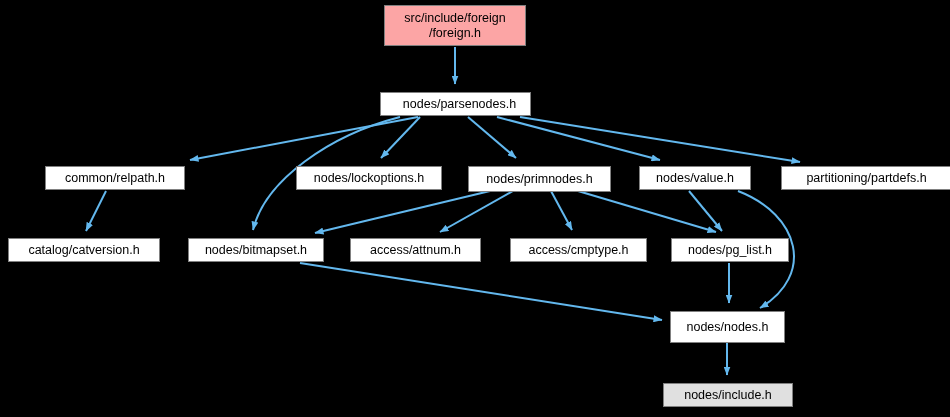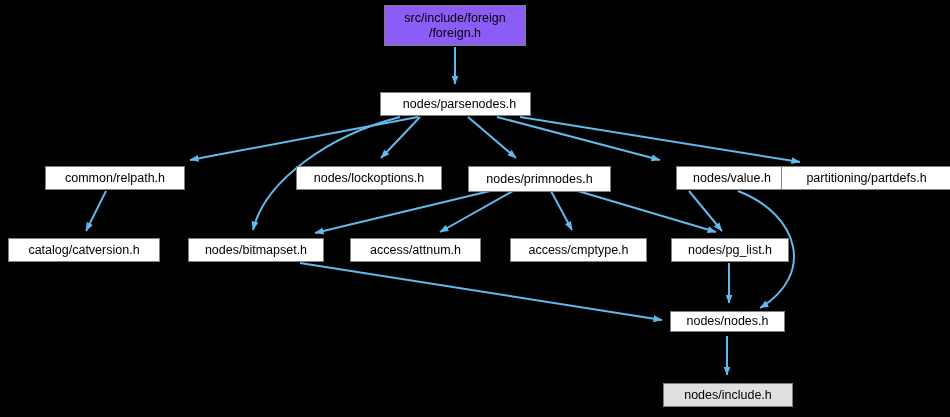--- a/index.html
+++ b/index.html
@@ -31,21 +31,21 @@
     font-size: 12.5px;
     line-height: 1.15;
     display: flex;
     align-items: center;
     justify-content: center;
     text-align: center;
     white-space: pre-line;
     z-index: 5;
   }
   .node.root {
-    background: #8b5cf6;
+    background: #fca5a5;
   }
   .node.leaf-gray {
     background: #e0e0e0;
   }
 </style>
 </head>
 <body>
 
 <div id="graph">
   <svg id="edge-layer" viewBox="0 0 950 417" xmlns="http://www.w3.org/2000/svg">
@@ -74,23 +74,23 @@
         <path d="M727,336 L727,375" stroke="#63b8ee" stroke-width="2" fill="none" marker-end="url(#arrowhead)"></path>
       </g>
   </svg>
   <div id="nodes-container">
       <div class="node root" style="left: 384px; top: 5px; width: 142px; height: 41px;">src/include/foreign
 /foreign.h</div>
       <div class="node" style="left: 380px; top: 92px; width: 151px; height: 24px; padding-left: 8px;">nodes/parsenodes.h</div>
       <div class="node" style="left: 45px; top: 166px; width: 140px; height: 24px; text-align: center;">common/relpath.h</div>
       <div class="node" style="left: 296px; top: 166px; width: 146px; height: 24px;">nodes/lockoptions.h</div>
       <div class="node" style="left: 468px; top: 166px; width: 143px; height: 26px;">nodes/primnodes.h</div>
-      <div class="node" style="left: 639px; top: 166px; width: 112px; height: 24px; margin-left: 37px;">nodes/value.h</div>
+      <div class="node" style="left: 639px; top: 166px; width: 112px; height: 24px;">nodes/value.h</div>
       <div class="node" style="left: 781px; top: 166px; width: 171px; height: 24px;">partitioning/partdefs.h</div>
       <div class="node" style="left: 8px; top: 238px; width: 152px; height: 24px;">catalog/catversion.h</div>
       <div class="node" style="left: 188px; top: 238px; width: 136px; height: 24px;">nodes/bitmapset.h</div>
       <div class="node" style="left: 350px; top: 238px; width: 131px; height: 24px;">access/attnum.h</div>
       <div class="node" style="left: 510px; top: 238px; width: 137px; height: 24px;">access/cmptype.h</div>
       <div class="node" style="left: 671px; top: 238px; width: 118px; height: 24px;">nodes/pg_list.h</div>
-      <div class="node" style="left: 670px; top: 311px; width: 115px; height: 21px;">nodes/nodes.h</div>
+      <div class="node" style="left: 670px; top: 311px; width: 115px; height: 32px;">nodes/nodes.h</div>
       <div class="node leaf-gray" style="left: 663px; top: 383px; width: 130px; height: 24px;">nodes/include.h</div>
     </div>
 </div>
 
 </body></html>

